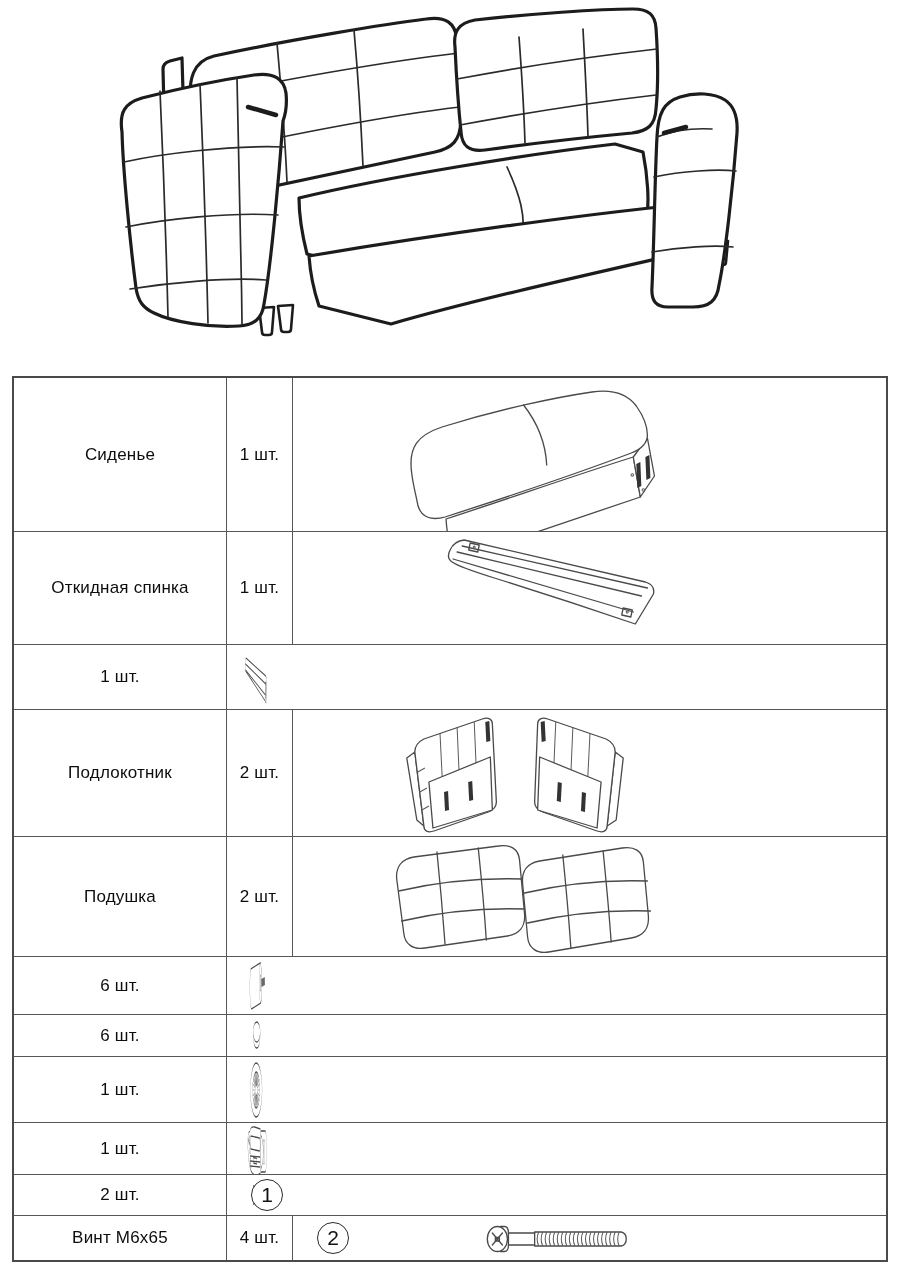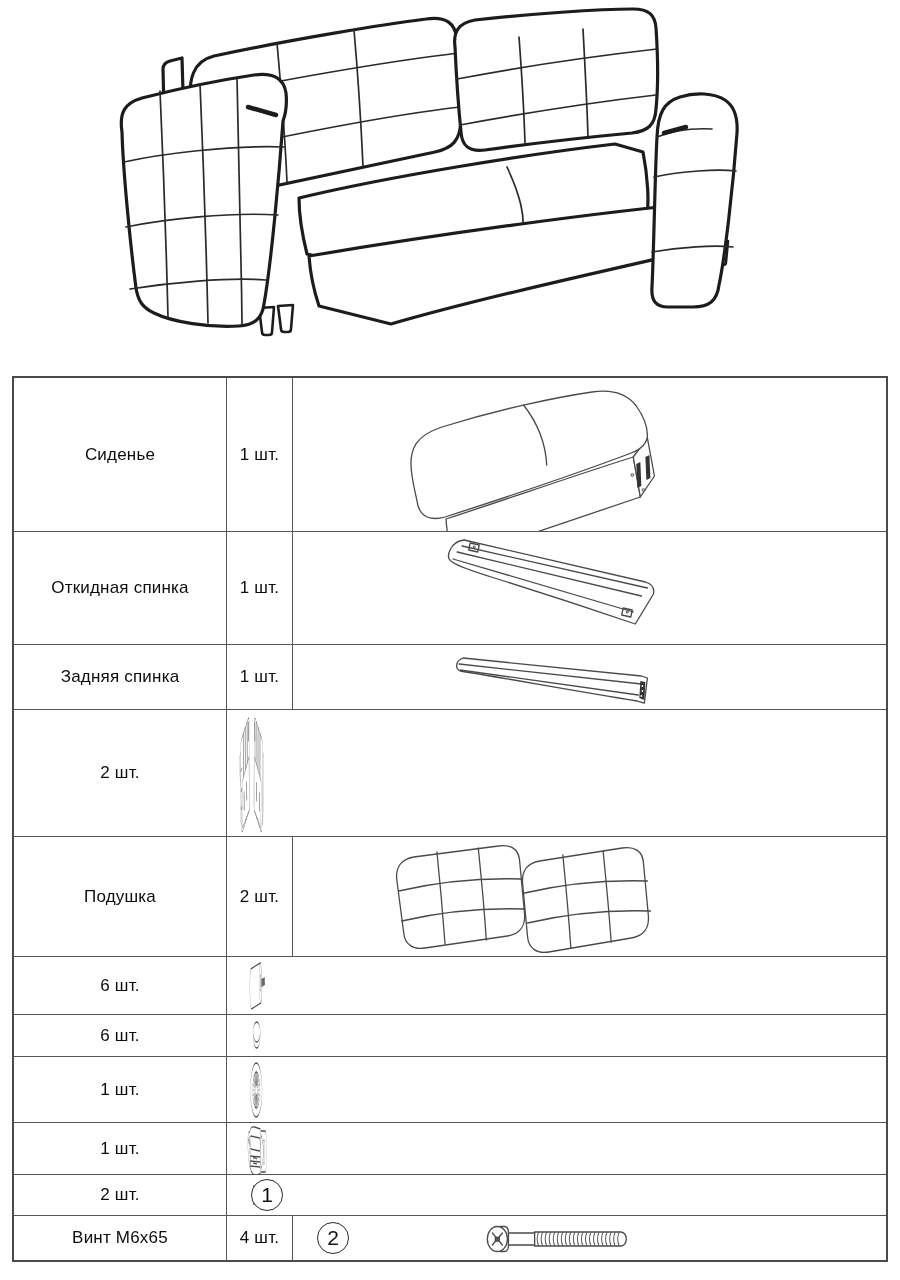--- a/index.html
+++ b/index.html
@@ -103,36 +103,36 @@
           <path class="ln" d="M 159,27 L 338,80"></path>
           <path class="ln" d="M 176,11 l 9,2 l -1.5,7 l -9,-2 Z"></path>
           <circle class="thin" cx="180" cy="15" r="1"></circle>
           <path class="ln" d="M 328,76 l 9,2 l -1.5,7 l -9,-2 Z"></path>
           <circle class="thin" cx="332" cy="80" r="1"></circle>
         </svg>
       </div>
     </div>
 
     <div class="row r3">
-      <div class="c1">Задняя спинка</div>
       <div class="c2">1 шт.</div>
       <div class="c3">
         <svg viewBox="0 0 589 64" preserveAspectRatio="none">
           <path class="lnf" d="M 169,13 L 346,31 L 352,33 L 349,58 L 342,56 C 280,46 210,33 166,26 C 161,24 161,16 169,13 Z"></path>
           <path class="ln" d="M 165,19 L 346,39"></path>
           <path class="ln" d="M 166,25 L 343,50"></path>
           <path class="dark" d="M 345,36 L 350,37 L 349,55 L 344,53 Z"></path>
           <circle cx="347" cy="41" r="0.9" fill="#fff"></circle>
           <circle cx="347" cy="46" r="0.9" fill="#fff"></circle>
           <circle cx="346" cy="51" r="0.9" fill="#fff"></circle>
         </svg>
       </div>
     </div>
 
     <div class="row r4">
+      <div class="c1">Подлокотник</div>
       <div class="c2">2 шт.</div>
       <div class="c3">
         <svg viewBox="0 0 589 126" preserveAspectRatio="none">
 
           <path class="lnf" d="M 113,48 L 121,42 L 130,116 L 123,110 Z"></path>
           <path class="lnf" d="M 121,42 C 121,36 124,32 130,29 L 188,9 C 194,7 198,9 198,14 L 202,92 C 202,97 199,100 194,102 L 140,121 C 134,123 130,121 130,116 Z"></path>
           <path class="thin" d="M 146,23 L 150,104"></path>
           <path class="thin" d="M 163,17 L 167,110"></path>
           <path class="thin" d="M 180,12 L 184,104"></path>
           <path class="thin" d="M 124,62 L 131,58 M 126,82 L 133,78 M 128,100 L 135,96"></path>

